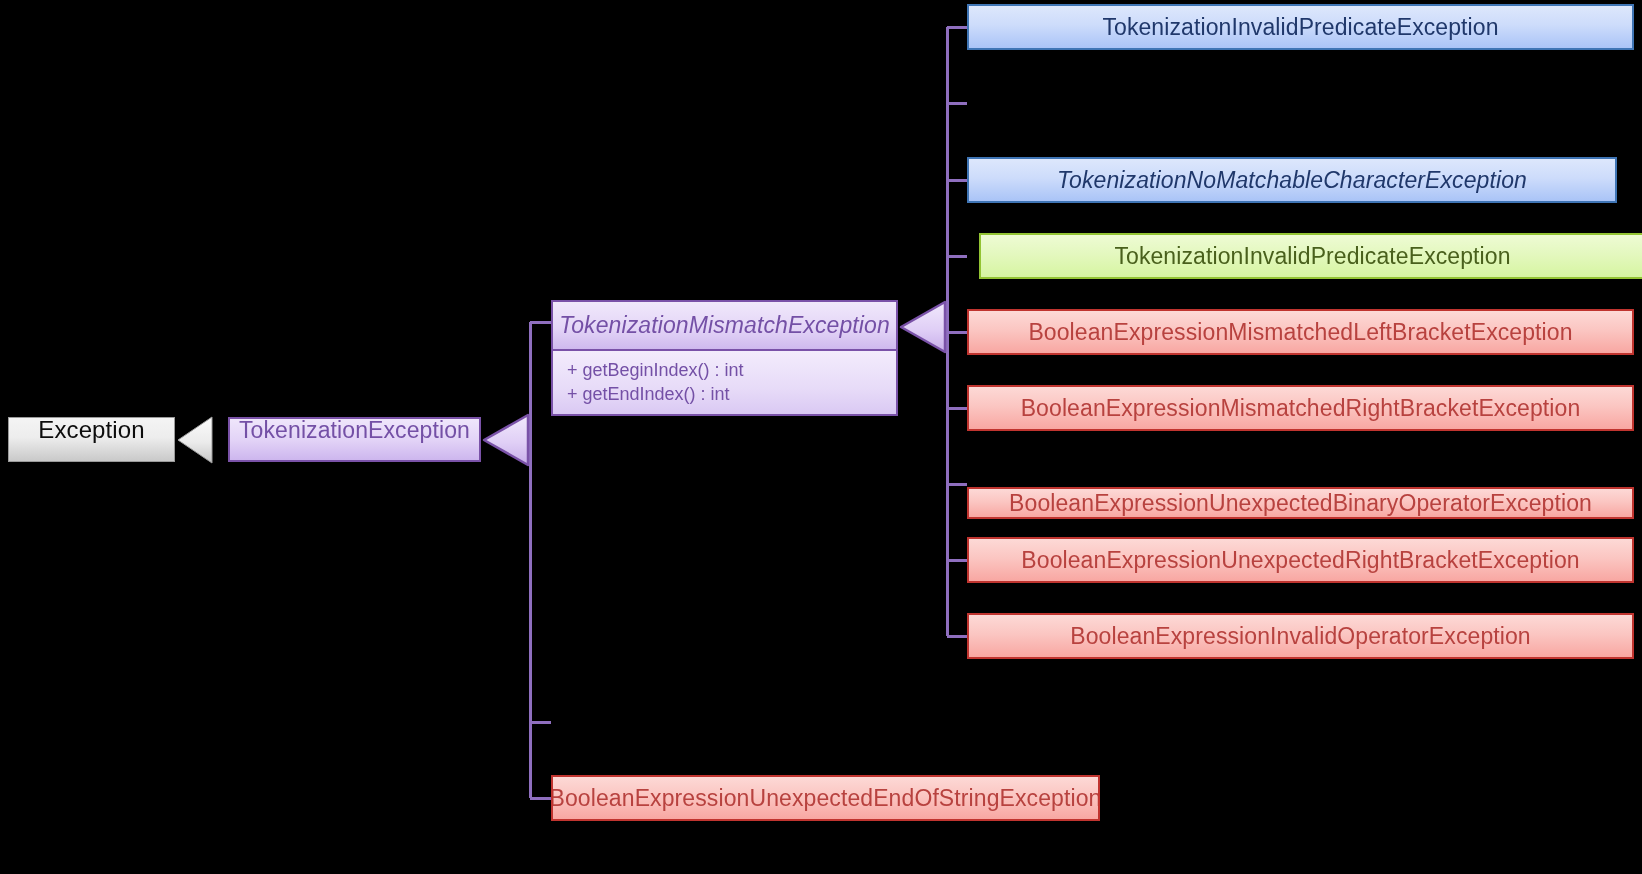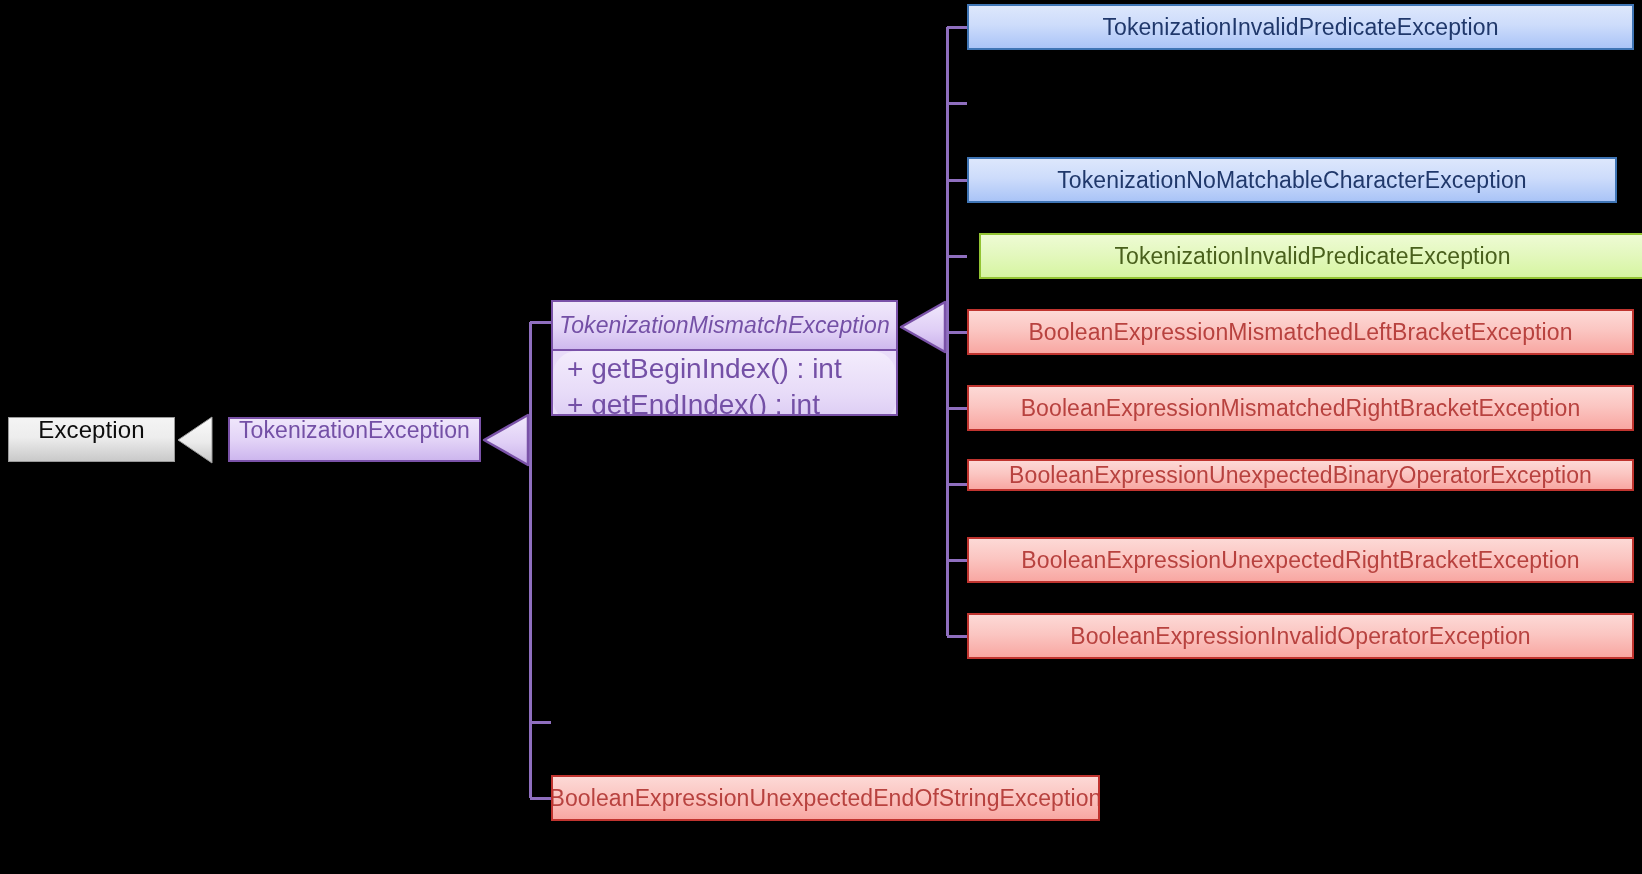--- a/index.html
+++ b/index.html
@@ -40,23 +40,22 @@
     font-size: 23px;
     line-height: 1;
     letter-spacing: 0.1px;
   }
   .node .members {
     flex: 1 1 auto;
     display: flex;
     flex-direction: column;
     justify-content: center;
     padding: 0 14px;
-    font-size: 28px;
+    font-size: 18px;
     line-height: 1.28;
-    border-radius: 24px;
   }
   .node .members .m {
     white-space: nowrap;
   }
 
   
   .n-grey {
     border: 1px solid #9a9a9a;
     background: linear-gradient(to bottom, #f4f4f4 0%, #ededed 45%, #c9c9c9 100%);
     color: #101010;
@@ -167,37 +166,37 @@
       <div class="m">+ getBeginIndex() : int</div>
       <div class="m">+ getEndIndex() : int</div>
     </div>
   </div>
 
   <div class="node n-blue" style="left: 967px; top: 4px; width: 667px; height: 46px;">
     <div class="title" style="height:100%;">TokenizationInvalidPredicateException</div>
   </div>
 
 
-  <div class="node n-blue" style="left: 967px; top: 157px; width: 650px; height: 46px;">
+  <div class="node n-blue" style="left: 967px; top: 157px; width: 650px; height: 46px; font-style: italic;">
     <div class="title" style="height:100%;">TokenizationNoMatchableCharacterException</div>
   </div>
 
   <div class="node n-green" style="left: 967px; top: 233px; width: 667px; height: 46px;">
     <div class="title" style="height:100%;">TokenizationInvalidPredicateException</div>
   </div>
 
   <div class="node n-red" style="left: 967px; top: 309px; width: 667px; height: 46px;">
     <div class="title" style="height:100%;">BooleanExpressionMismatchedLeftBracketException</div>
   </div>
 
   <div class="node n-red" style="left: 967px; top: 385px; width: 667px; height: 46px;">
     <div class="title" style="height:100%;border-radius:12px;">BooleanExpressionMismatchedRightBracketException</div>
   </div>
 
-  <div class="node n-red" style="left: 967px; top: 459px; width: 667px; height: 32px;">
+  <div class="node n-red" style="left: 967px; top: 487px; width: 667px; height: 32px;">
     <div class="title" style="height:100%;">BooleanExpressionUnexpectedBinaryOperatorException</div>
   </div>
 
   <div class="node n-red" style="left: 967px; top: 537px; width: 667px; height: 46px;">
     <div class="title" style="height:100%;">BooleanExpressionUnexpectedRightBracketException</div>
   </div>
 
   <div class="node n-red" style="left: 967px; top: 613px; width: 667px; height: 46px;">
     <div class="title" style="height:100%;">BooleanExpressionInvalidOperatorException</div>
   </div>

